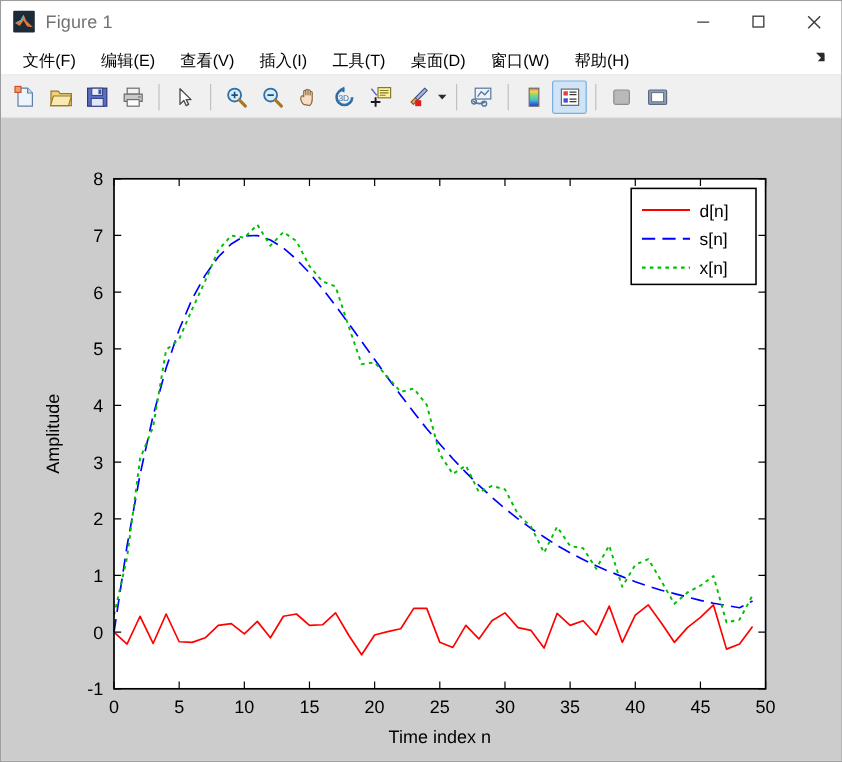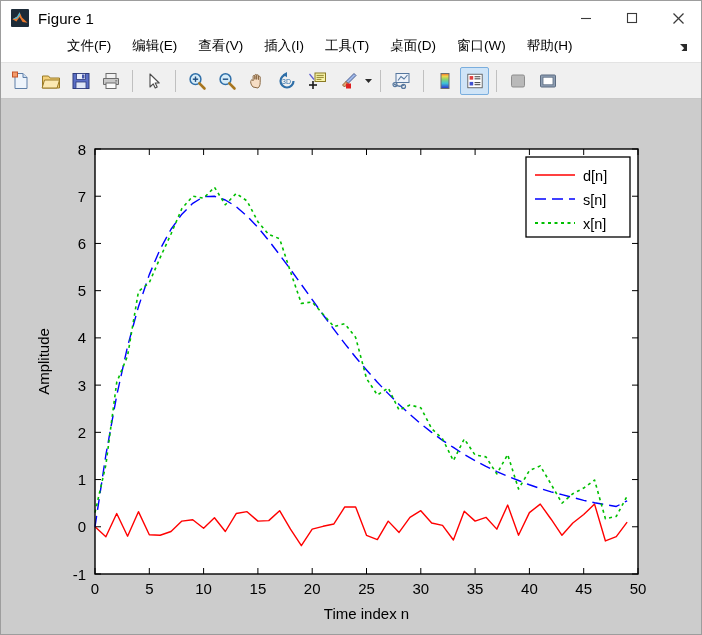--- a/index.html
+++ b/index.html
@@ -26,40 +26,39 @@
   .tb-icon{
     width:18px;height:18px;margin-left:10px;margin-right:9px;
     background:#1d2b38;
     position:relative;overflow:hidden;border-radius:1px;
     flex:0 0 auto;
   }
   .tb-icon .wave{
     position:absolute;left:1px;top:2px;width:16px;height:14px;
   }
   .tb-title{
-    font-size:15px;color:#000000;letter-spacing:.1px;
+    font-size:15px;color:#737373;letter-spacing:.1px;
     font-family:"Liberation Sans", sans-serif;
   }
   .win-btns{
     position:absolute;right:0;top:0;height:34px;display:flex;
   }
   .win-btn{
     width:46px;height:34px;display:flex;align-items:center;justify-content:center;
     color:#3a3a3a;
   }
   .win-btn svg{display:block;}
 
   
   .menubar{
     height:27px;min-height:27px;
     background:#ffffff;
-    display:flex;align-items:flex-start;
+    display:flex;align-items:flex-end;
     position:relative;
     border-bottom:1px solid #e3e3e3;
-    padding-left:48px;
   }
   .menu-item{
     font-size:13.5px;color:#000;
     padding:2px 9px;margin-left:3px;
     white-space:nowrap;
     font-family:"Liberation Sans","DejaVu Sans",sans-serif;
   }
   .menu-item:first-child{margin-left:9px;}
   .dock-arrow{
     position:absolute;right:8px;top:6px;width:16px;height:16px;

